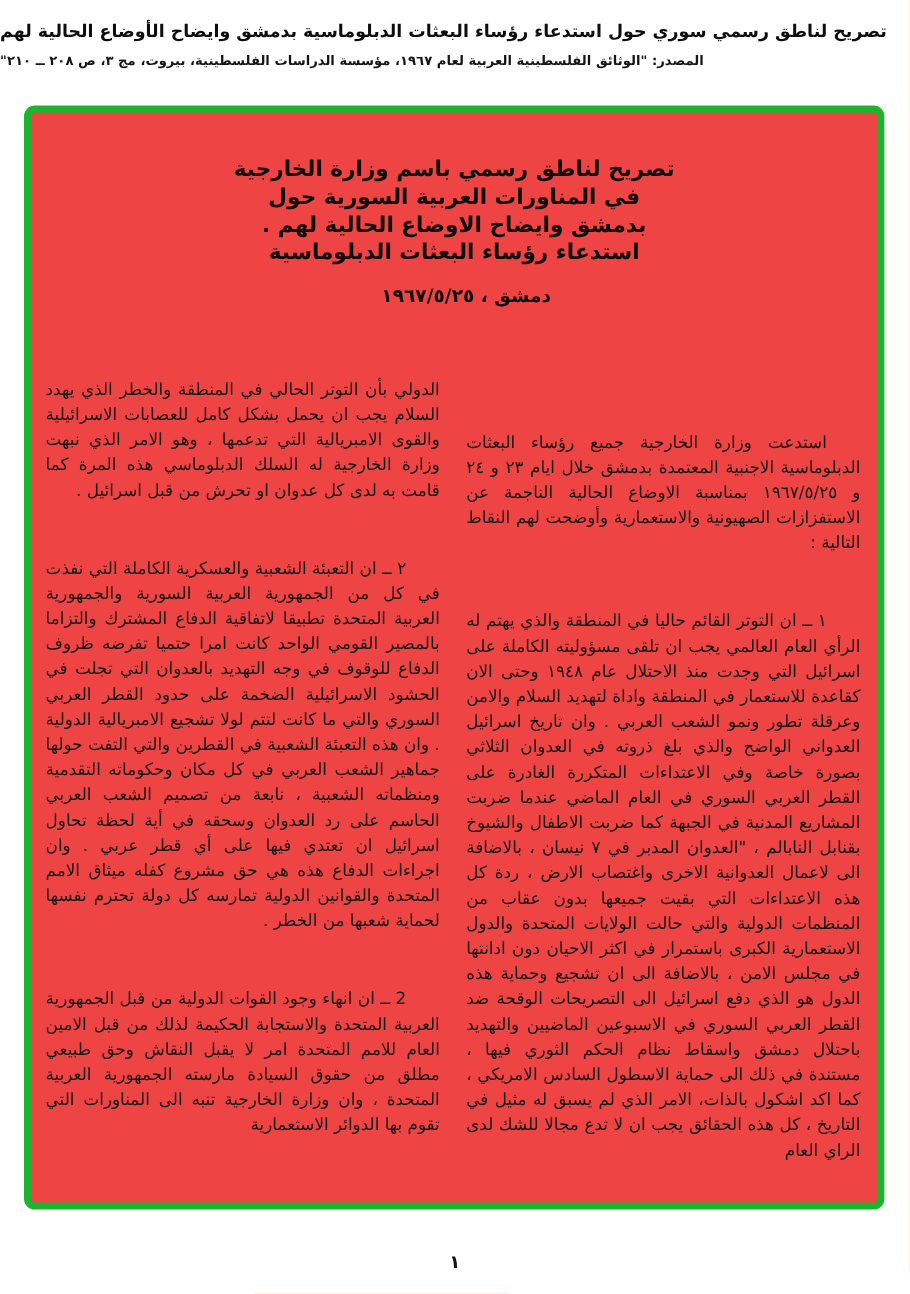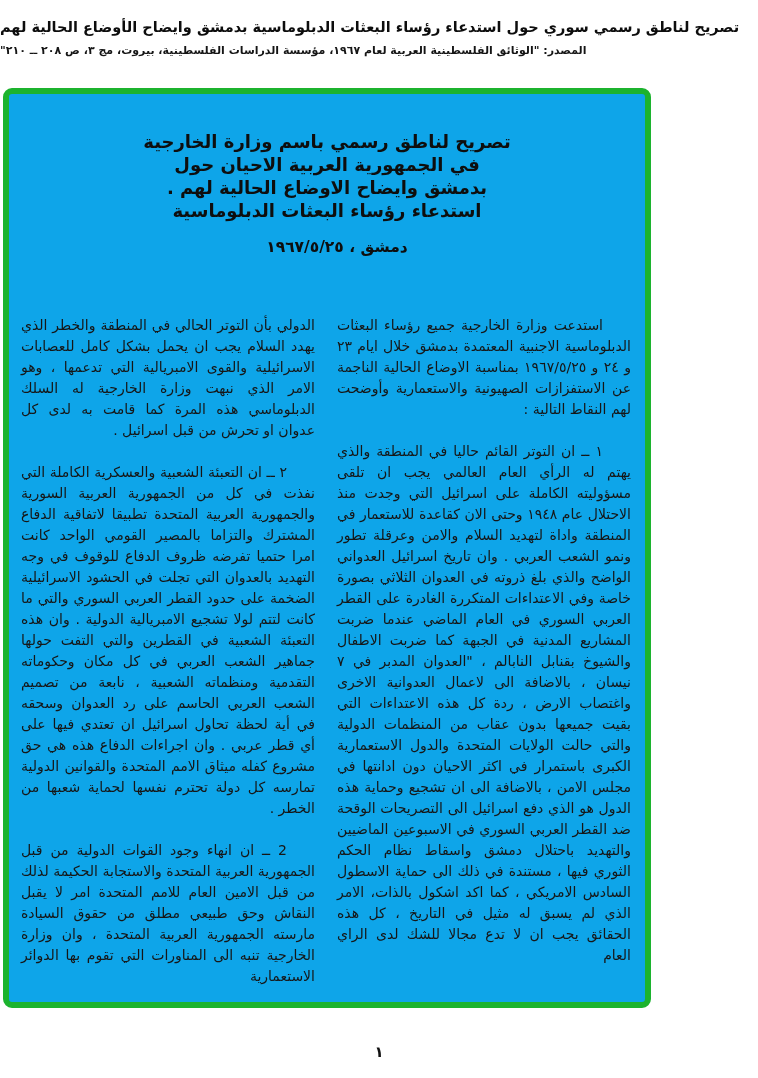--- a/index.html
+++ b/index.html
@@ -27,28 +27,28 @@
     letter-spacing: 0.2px;
   }
   .doc-header-source {
     margin-top: 9px;
     font-size: 11px;
     font-weight: bold;
     color: #151515;
   }
   .green-frame {
     position: absolute;
-    left: 3px;
+    left: 20px;
     top: 88px;
-    width: 648px;
+    width: 717px;
     height: 920px;
     border: 6px solid #1cb32e;
     border-radius: 9px;
     overflow: hidden;
-    background: #0ea5e9;
+    background: #ef4444;
   }
   .title-block {
     direction: rtl;
     text-align: center;
     margin-top: 36px;
     font-weight: bold;
     font-size: 18px;
     line-height: 23px;
     color: #0e0e0e;
   }
@@ -71,21 +71,21 @@
   }
   .col {
     flex: 1;
     direction: rtl;
     text-align: justify;
     font-size: 14px;
     line-height: 21px;
     color: #161616;
   }
   .col p { margin-bottom: 21px; }
-  .col p.indent { text-indent: 28px; }
+  .col p.indent { text-indent: 28px; margin-top: 44px; }
   .page-number {
     position: absolute;
     left: 0;
     right: 0;
     top: 1043px;
     text-align: center;
     font-weight: bold;
     font-size: 15px;
     color: #111111;
   }
@@ -97,21 +97,21 @@
 
   <div class="doc-header">
     <div class="doc-header-title">تصريح لناطق رسمي سوري حول استدعاء رؤساء البعثات الدبلوماسية بدمشق وايضاح الأوضاع الحالية لهم</div>
     <div class="doc-header-source">المصدر: "الوثائق الفلسطينية العربية لعام ١٩٦٧، مؤسسة الدراسات الفلسطينية، بيروت، مج ٣، ص ٢٠٨ ــ ٢١٠"</div>
   </div>
 
   <div class="green-frame">
 
     <div class="title-block">
       <div>تصريح لناطق رسمي باسم وزارة الخارجية</div>
-      <div>في الجمهورية العربية الاحيان حول</div>
+      <div>في المناورات العربية السورية حول</div>
       <div>بدمشق وايضاح الاوضاع الحالية لهم .</div>
       <div>استدعاء رؤساء البعثات الدبلوماسية</div>
     </div>
 
     <div class="date-block">
       <div>دمشق ، ١٩٦٧/٥/٢٥</div>
     </div>
 
     <div class="columns">
 

